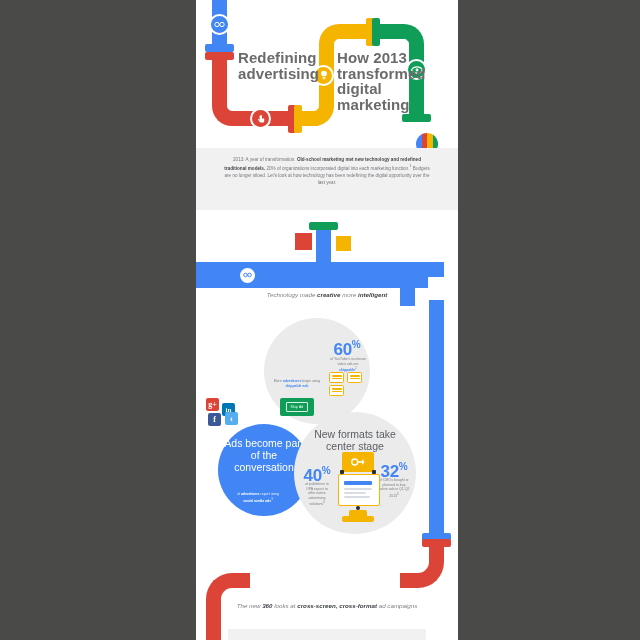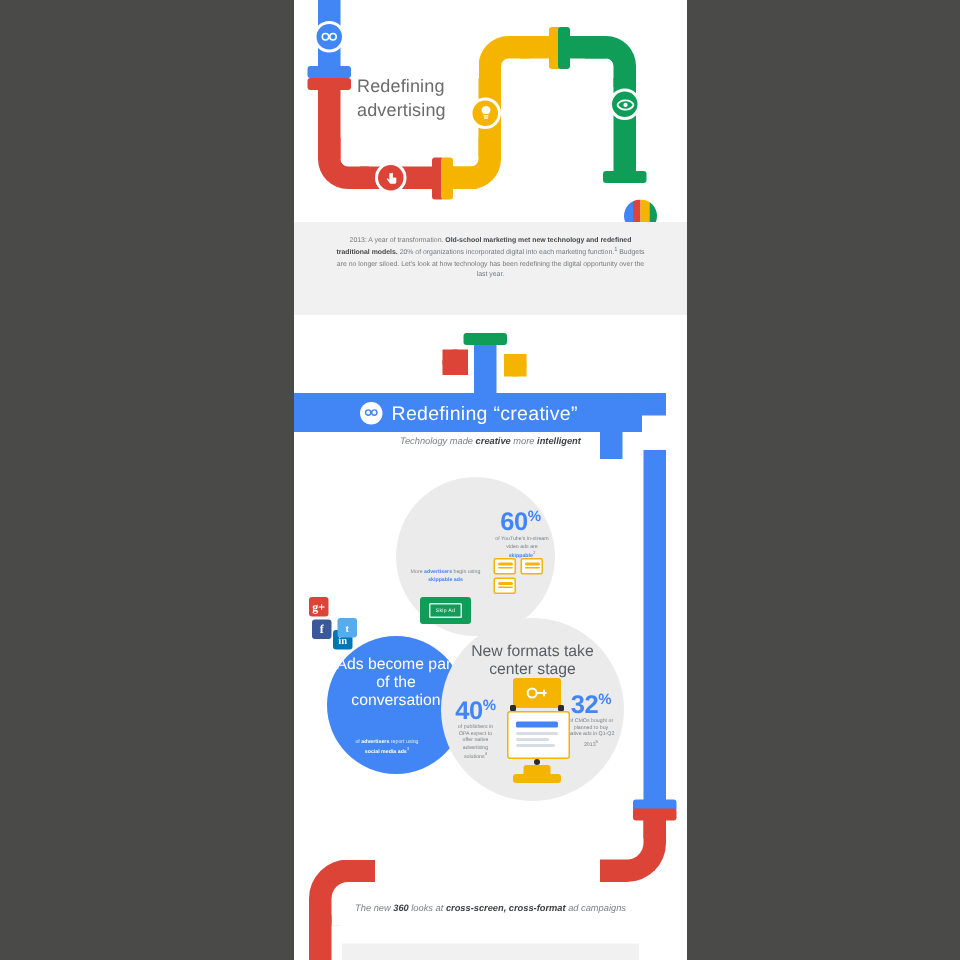--- a/index.html
+++ b/index.html
@@ -25,22 +25,22 @@
   .corner{position:absolute;box-sizing:border-box;background:transparent;}
 
   .badge{
     position:absolute;border-radius:50%;
     display:flex;align-items:center;justify-content:center;
     box-sizing:border-box;
   }
 
   
   .headline{
-    position:absolute;color:#6b6b6b;font-size:12px;line-height:15.5px;
-    font-weight:400;letter-spacing:.1px;
+    position:absolute;color:#6b6b6b;font-size:15px;line-height:15.5px;
+    font-weight:700;letter-spacing:.1px;
   }
 
   
   .gdot{
     position:absolute;width:22px;height:22px;border-radius:50%;
     overflow:hidden;display:flex;
   }
   .gdot i{flex:1;height:100%;display:block;}
 
   
@@ -190,20 +190,23 @@
     <div class="badge" style="left:210px;top:59px;width:21px;height:21px;background:#0f9d58;border:2px solid #fff;">
       <svg width="12" height="8" viewBox="0 0 16 10">
           <path d="M8 .9C4.4.9 1.6 3.3.7 5c.9 1.7 3.7 4.1 7.3 4.1S14.4 6.7 15.3 5C14.4 3.3 11.6.9 8 .9z" fill="none" stroke="#fff" stroke-width="1.5"></path>
           <circle cx="8" cy="5" r="1.9" fill="#fff"></circle>
         </svg>
     </div>
 
     <div class="headline" style="left:42px;top:50px;width:66px;">
       <span>Redefining advertising</span>
     </div>
+    <div class="headline" style="left:141px;top:50px;width:70px;">
+      <span>How 2013 transformed digital marketing</span>
+    </div>
 
     <div class="gdot" style="left:220px;top:133px;">
       <i style="background:#4285f4"></i>
         <i style="background:#db4437"></i>
         <i style="background:#f4b400"></i>
         <i style="background:#0f9d58"></i>
     </div>
 
     <div class="intro">
       <p>
@@ -219,21 +222,20 @@
     <div class="secbar" style="left:0;top:262px;width:232px;background:#4285f4;padding-left:44px;box-sizing:border-box;">
       <span class="bdg">
         <svg width="9" height="6" viewBox="0 0 22 12">
             <g fill="none" stroke="#4285f4" stroke-width="2.4">
           <circle cx="6" cy="6" r="4.3"></circle>
               <circle cx="16" cy="6" r="4.3"></circle>
               <path d="M10.3 6h1.4"></path>
             </g>
           </svg>
       </span>
-      <span class="lbl">Redefining “creative”</span>
     </div>
 
     <div class="corner" style="left:204px;top:262px;width:44px;height:44px;border-left:15px solid #4285f4;border-top:15px solid #4285f4;border-top-left-radius:26px;"></div>
     <div class="pipe v" style="left:233px;top:300px;width:15px;height:240px;background:#4285f4;"></div>
     <div class="cap" style="left:226px;top:533px;width:29px;height:8px;background:#4285f4;border-radius:2px;"></div>
 
     <div class="sub" style="top:291px;">
       <span>Technology made </span><b>creative</b><span> more </span><b>intelligent</b>
     </div>
 
@@ -258,21 +260,21 @@
     <div class="adcard" style="left:151px;top:372px;width:13px;height:9px;">
       <i style="top:2.2px"></i>
         <i style="top:5px"></i>
     </div>
     <div class="adcard" style="left:133px;top:385px;width:13px;height:9px;">
       <i style="top:2.2px"></i>
         <i style="top:5px"></i>
     </div>
 
     <div class="soc" style="left:10px;top:398px;background:#db4437;">g+</div>
-    <div class="soc" style="left:26px;top:420px;background:#0077b5;font-size:7px;">in</div>
+    <div class="soc" style="left:26px;top:403px;background:#0077b5;font-size:7px;">in</div>
     <div class="soc" style="left:12px;top:413px;background:#3b5998;">f</div>
     <div class="soc" style="left:29px;top:412px;background:#55acee;font-size:7px;">t</div>
 
     <div class="circ blue" style="left:22px;top:424px;width:92px;height:92px;"></div>
     <div class="ctitle white" style="left:26px;top:437px;width:84px;">Ads become part of the conversation</div>
     <div class="stat white" style="left:32px;top:473px;width:58px;margin-top:44px;">
       <span>73</span><span class="pc">%</span>
     </div>
     <div class="note white" style="left:36px;top:492px;width:52px;">
       <span>of </span><b>advertisers</b><span> report using </span><b>social media ads</b><sup>3</sup>

